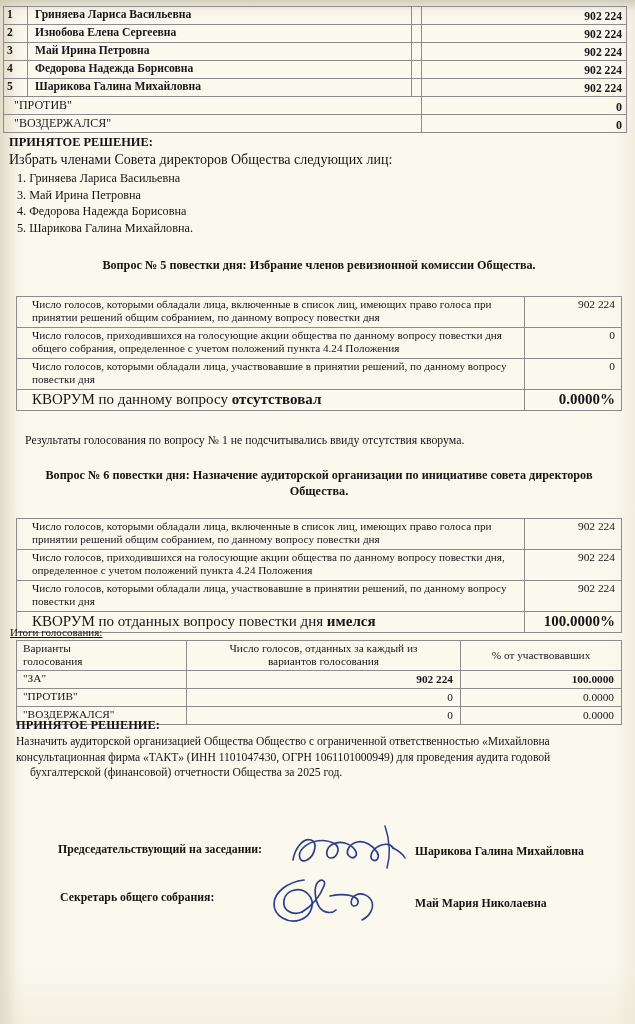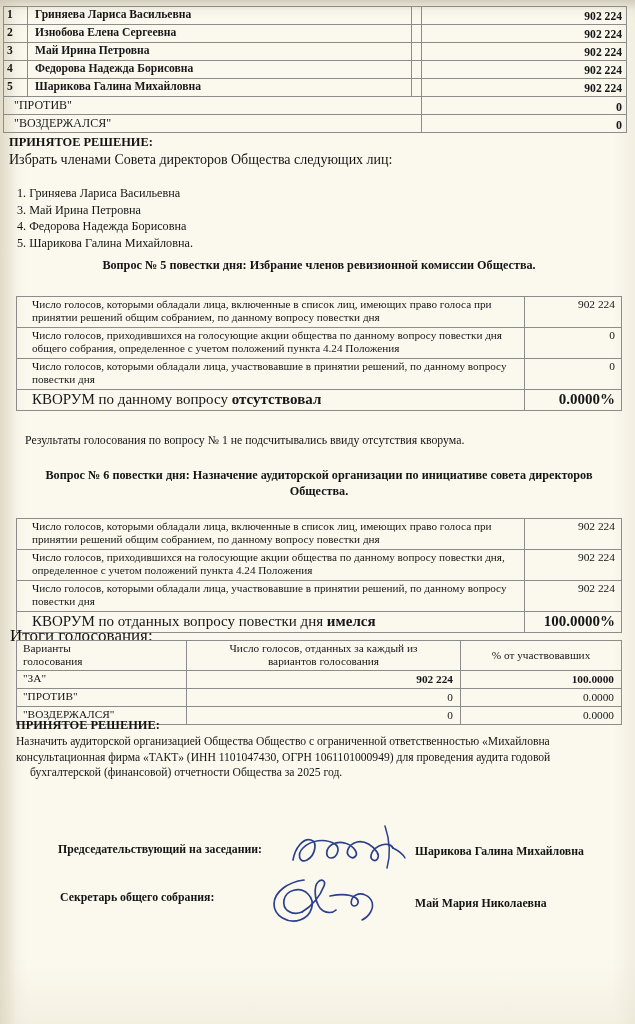--- a/index.html
+++ b/index.html
@@ -236,21 +236,21 @@
       <tr class="summary">
         <td class="lbl" colspan="3">"ВОЗДЕРЖАЛСЯ"</td>
         <td class="val">0</td>
       </tr>
     </tbody>
   </table>
 
   <div style="position:absolute; left:9px; top:135px; width:460px;">
     <div class="h-bold">ПРИНЯТОЕ РЕШЕНИЕ:</div>
     <div class="para" style="margin-top:1px;">Избрать членами Совета директоров Общества следующих лиц:</div>
-    <div class="list-line" style="margin-top:16px;">1. Гриняева Лариса Васильевна</div>
+    <div class="list-line" style="margin-top:1px;">1. Гриняева Лариса Васильевна</div>
     <div class="list-line">3. Май Ирина Петровна</div>
     <div class="list-line">4. Федорова Надежда Борисовна</div>
     <div class="list-line">5. Шарикова Галина Михайловна.</div>
   </div>
 
   <div style="position:absolute; left:16px; top:258px; width:606px;">
     <div class="q-title">Вопрос № 5 повестки дня: Избрание  членов ревизионной комиссии Общества.</div>
   </div>
 
   <table class="doc quorum" style="position:absolute; left:16px; top:296px;">
@@ -295,21 +295,21 @@
         <td class="txt" style="height:27px;">Число голосов, которыми обладали лица, участвовавшие в принятии решений, по данному вопросу повестки дня</td>
         <td class="val">902 224</td>
       </tr>
       <tr class="kv">
         <td class="txt"><span>КВОРУМ по отданных вопросу повестки дня </span><span class="b">имелся</span></td>
         <td class="val">100.0000%</td>
       </tr>
     </tbody>
   </table>
 
-  <div class="note" style="position:absolute; left:10px; top:626px; font-size:17px;">Итоги голосования:</div>
+  <div class="note" style="position:absolute; left:10px; top:626px; font-size:11px;text-decoration:underline;">Итоги голосования:</div>
 
   <table class="doc results" style="position:absolute; left:16px; top:640px;">
     <tbody>
       <tr>
         <td class="c1">
           <div>Варианты</div>
           <div>голосования</div>
         </td>
         <td class="c2">
           <div>Число голосов, отданных за каждый из</div>

